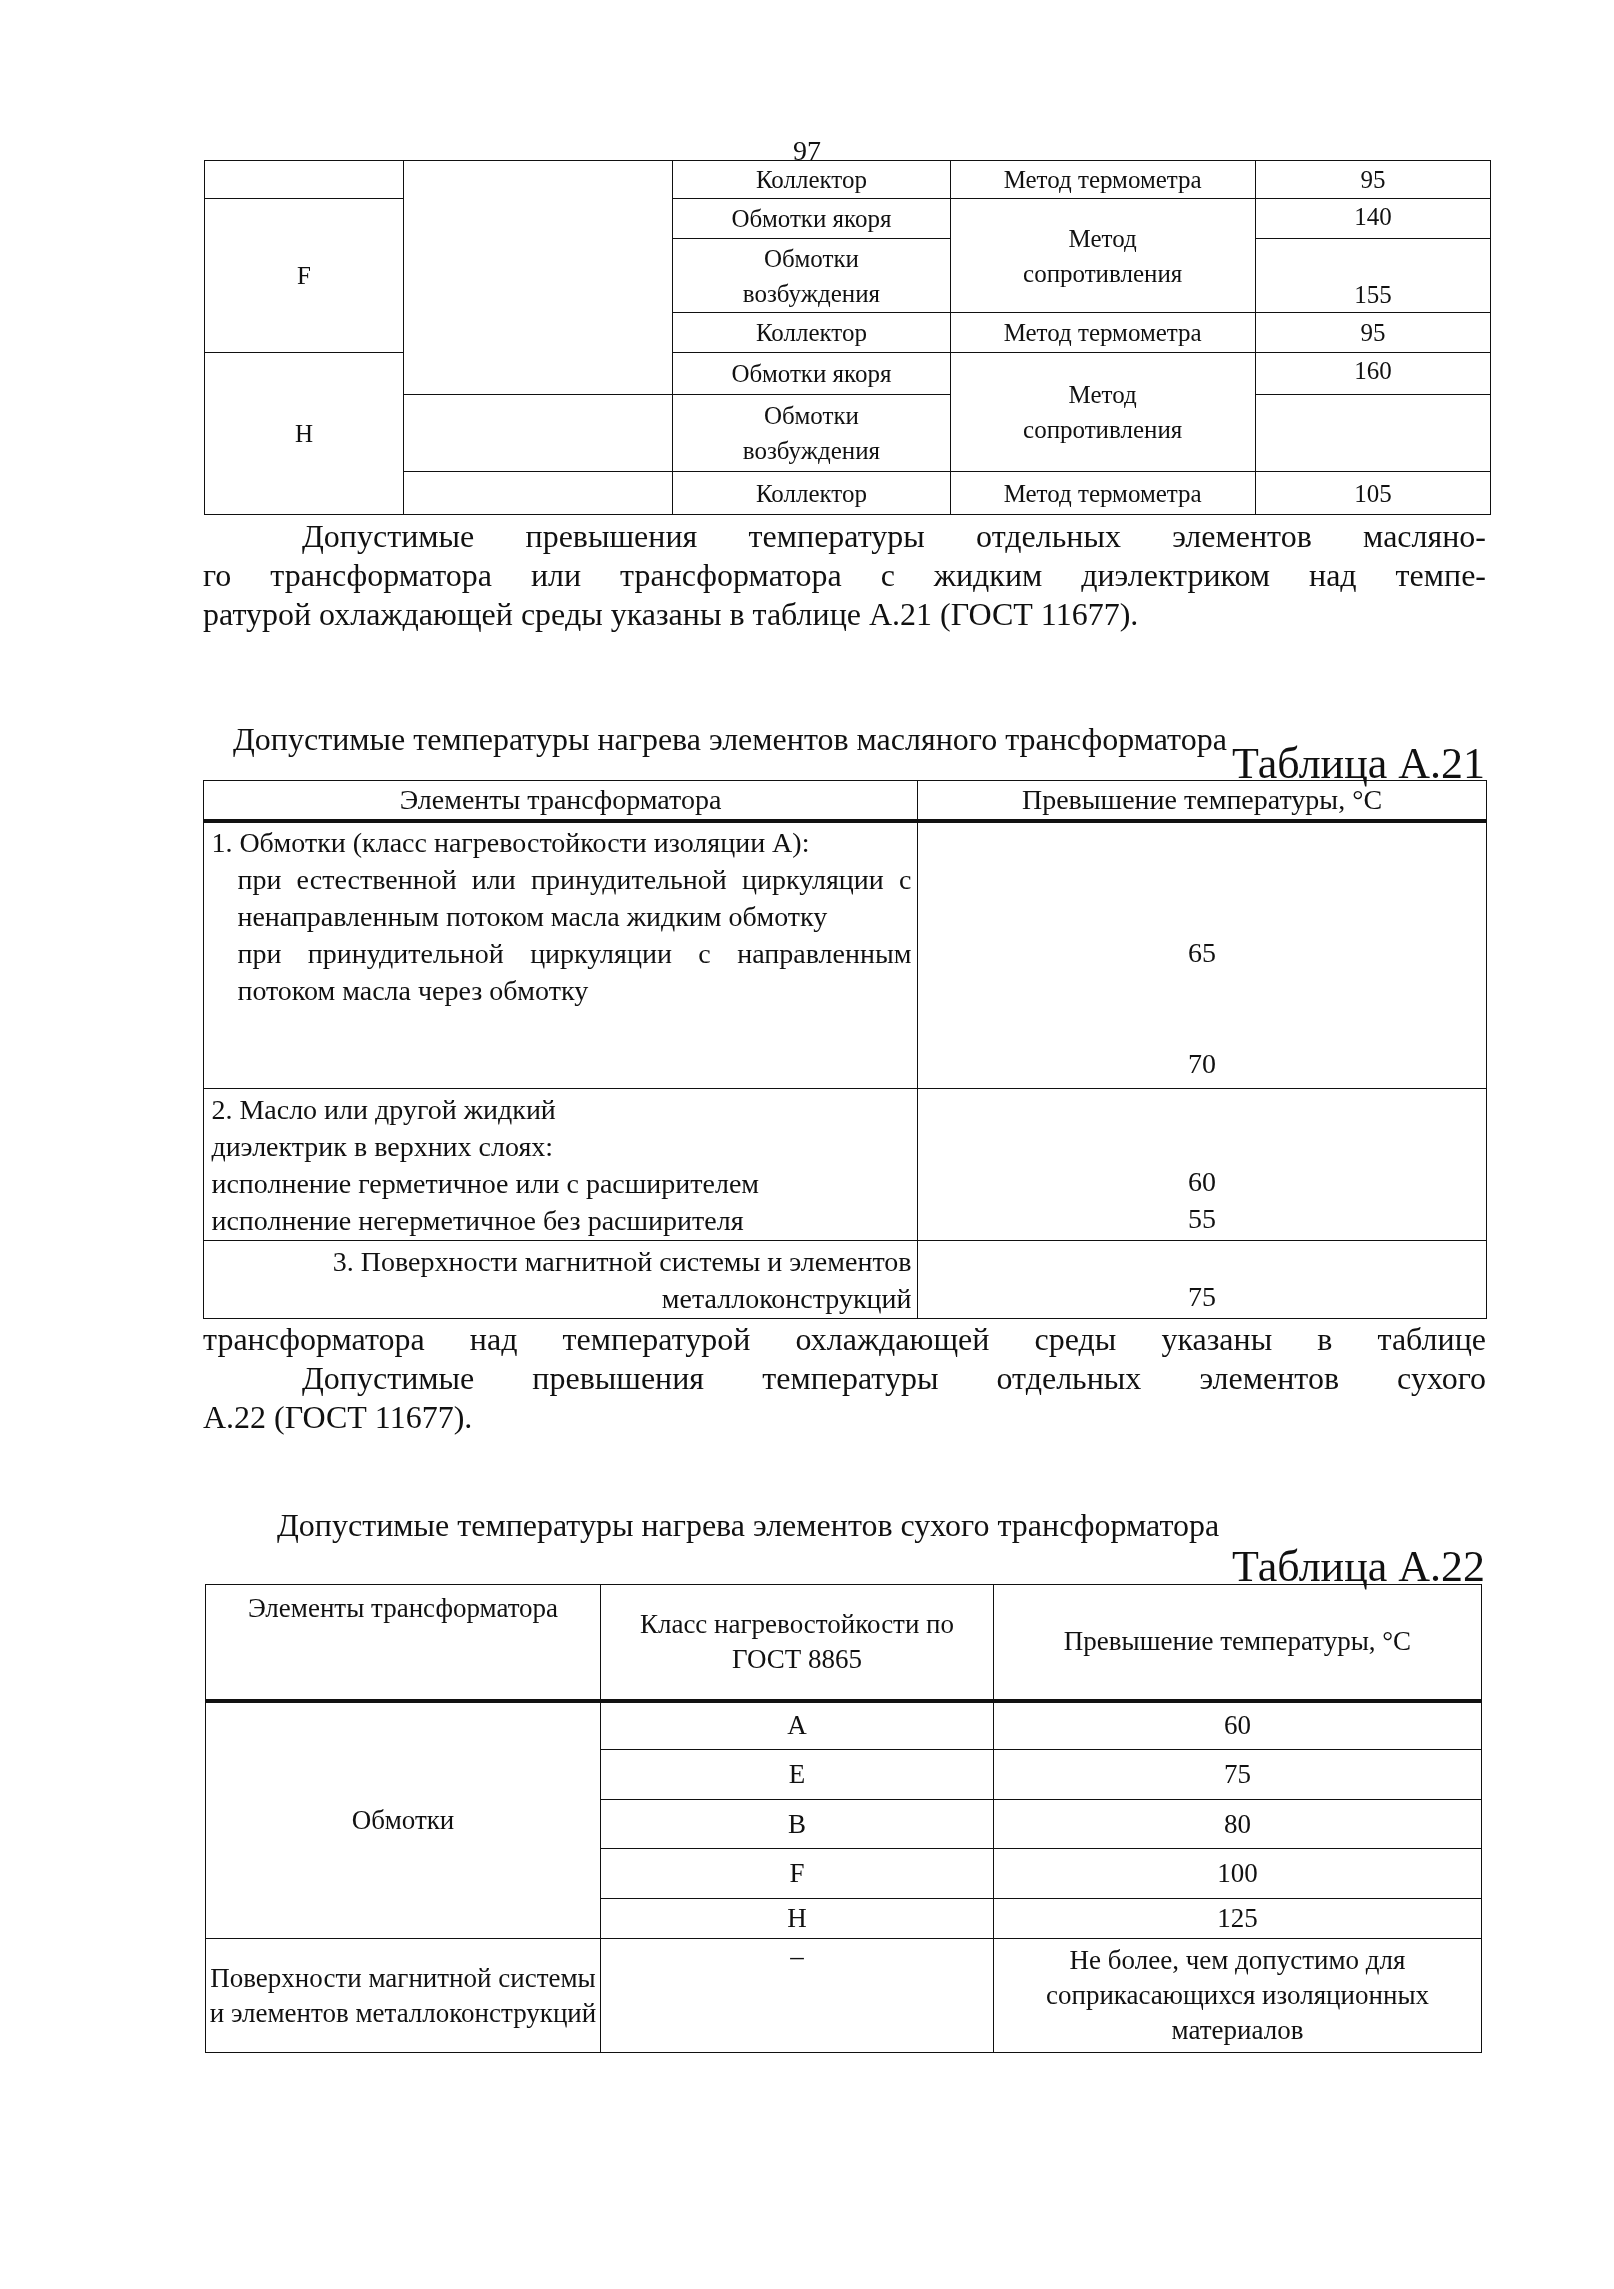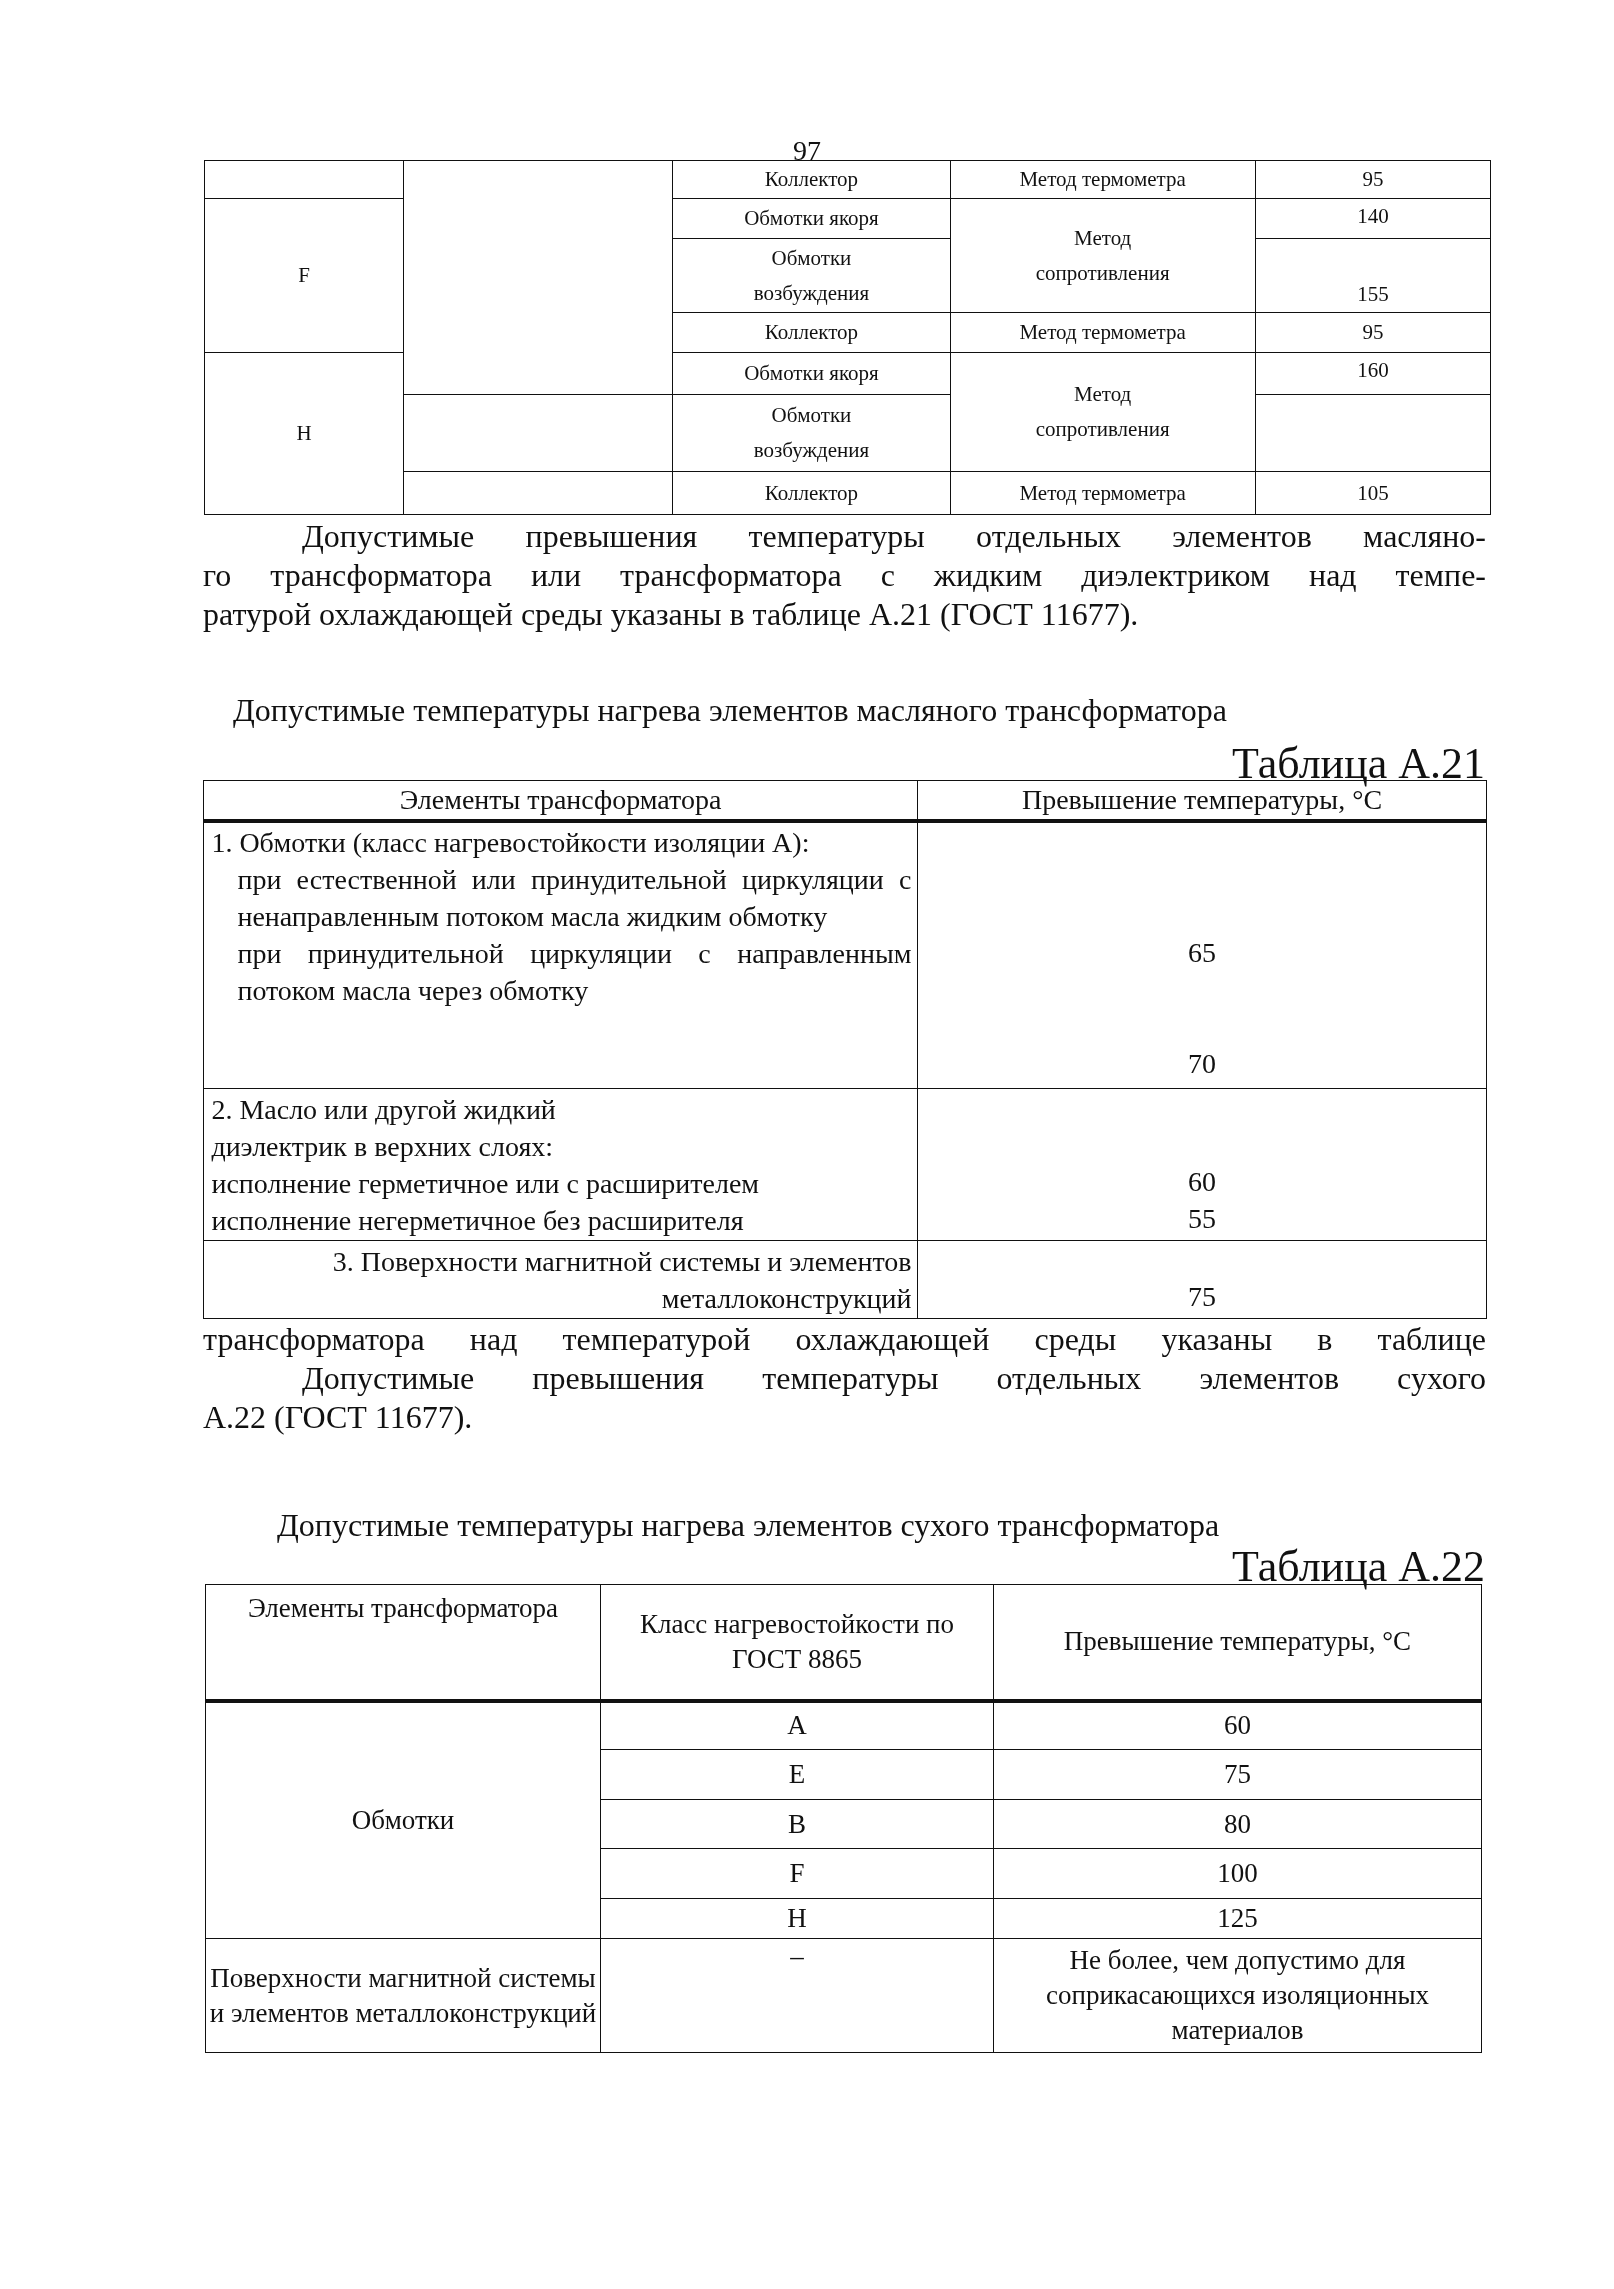--- a/index.html
+++ b/index.html
@@ -7,21 +7,21 @@
          font-family:"Liberation Serif", "DejaVu Serif", serif; color:#111; }
   .abs { position:absolute; }
   .pagenum { left:0; width:1614px; top:92px; text-align:center; font-size:28px;margin-top:43px; }
   .para { left:203px; width:1283px; font-size:32px; line-height:39px; text-align:justify; }
   .para .line { display:block; white-space:nowrap; text-align-last:justify; }
   .para .line.last { text-align-last:left; }
   .caption { font-size:32px; white-space:nowrap; }
   .tlabel { font-size:44px; white-space:nowrap; text-align:right; }
   table { position:absolute; border-collapse:collapse; table-layout:fixed; }
   td { border:1.8px solid #111; padding:0 5.5px; vertical-align:middle; text-align:center; }
-  .t0 td { font-size:21px; line-height:35px; }
+  .t0 td { font-size:25px; line-height:35px; }
   .t1 td { font-size:28px; line-height:37px; }
   .t1 .hdr td { border-bottom:4.6px solid #111; line-height:35px; }
   .t1 td.left { text-align:justify; vertical-align:top; padding:1.8px 5.5px 0 7.4px; }
   .t1 td.val { vertical-align:top; padding-top:0; }
   .t2 td { font-size:27px; line-height:35px; }
   .t2 .hdr td { border-bottom:4.6px solid #111; }
   .sub { display:block; }
   .indent { padding-left:26px; }
   .vspace { display:block; height:37px; }
 </style>
@@ -92,21 +92,21 @@
   </tr>
 </tbody>
   </table>
 
 <div class="abs para" style="top:517px;">
   <span class="line" style="padding-left:99px">Допустимые превышения температуры отдельных элементов масляно-</span>
   <span class="line">го трансформатора или трансформатора с жидким диэлектриком над темпе-</span>
   <span class="line last">ратурой охлаждающей среды  указаны в таблице А.21 (ГОСТ 11677).</span>
 </div>
 
-<div class="abs caption" style="left:233px; top:692px;">Допустимые температуры нагрева элементов масляного трансформатора</div>
+<div class="abs caption" style="left:233px; top:721px;">Допустимые температуры нагрева элементов масляного трансформатора</div>
 <div class="abs tlabel" style="left:1108px; width:377px; top:738px;">Таблица А.21</div>
 
 <table class="t1" style="left:203px; top:780px; width:1283px;">
   <colgroup>
       <col style="width:714px">
       <col style="width:569px">
     </colgroup>
   <tbody>
       <tr class="hdr" style="height:40px">
     <td>Элементы трансформатора</td>

